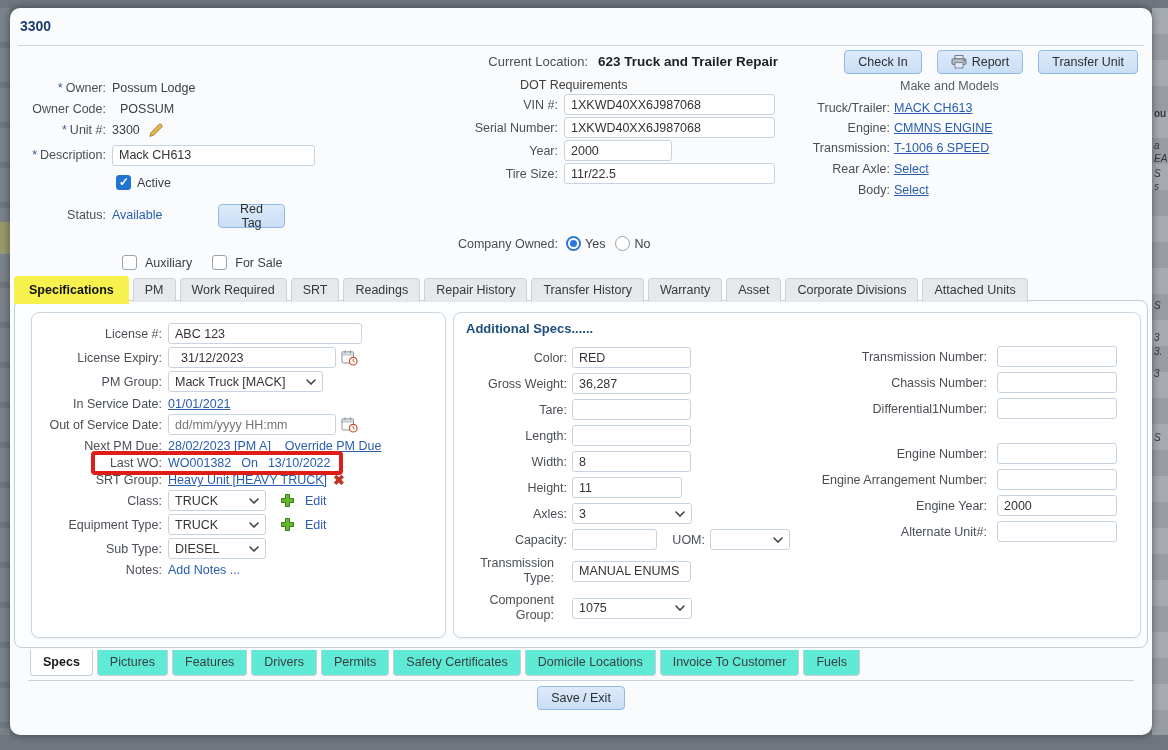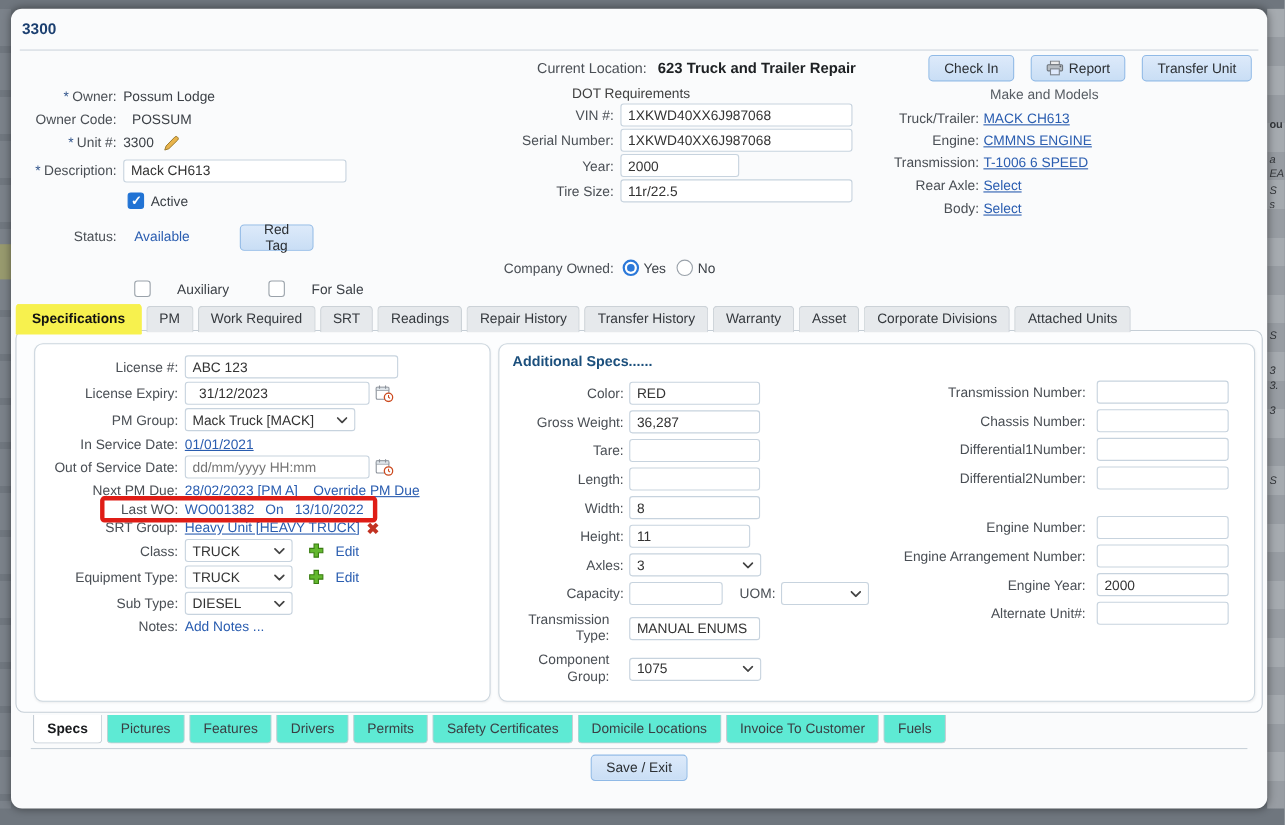--- a/index.html
+++ b/index.html
@@ -42,24 +42,24 @@
   .left-form .lbl { width:96px; margin-right:6px; }
 
   .cb { width:15px; height:15px; border:1px solid #9aa2aa; border-radius:3px; background:#fff; display:inline-block; position:relative; cursor:pointer; }
   .cb.checked { background:#2173d4; border-color:#2173d4; }
   .cb.checked::after { content:"✓"; position:absolute; left:2px; top:-1px; color:#fff; font-size:12px; font-weight:bold; }
   .radio { width:15px; height:15px; border:1px solid #9aa2aa; border-radius:50%; background:#fff; display:inline-block; position:relative; cursor:pointer; }
   .radio.sel2 { border:2px solid #2b78d9; }
   .radio.sel2::after { content:""; position:absolute; left:2px; top:2px; width:7px; height:7px; border-radius:50%; background:#2b78d9; }
 
   .status-row { position:absolute; left:0; top:200px; display:flex; align-items:center; }
-  .status-row .lbl { width:96px; margin-right:16px; }
+  .status-row .lbl { width:96px; margin-right:6px; }
   .redtag { position:absolute; left:208px; top:-4px; width:67px; }
 
-  .aux-row { position:absolute; left:112px; top:247px; display:flex; align-items:center; gap:24px;justify-content:flex-end; }
+  .aux-row { position:absolute; left:112px; top:247px; display:flex; align-items:center; gap:8px;justify-content:flex-end; }
 
   
   .loc-row { position:absolute; left:340px; top:46px; display:flex; align-items:center; }
   .loc-row .lbl { width:238px; margin-right:10px; }
   .loc-row b { font-size:13.5px; color:#1d2023; }
   .dot-block { position:absolute; left:330px; top:70px; width:460px; }
   .dot-head { position:absolute; left:180px; top:0; color:#404040; }
   .dot-rows { position:absolute; left:0; top:16px; }
   .dot-rows .row { margin-bottom:2px; }
   .dot-rows .lbl { width:218px; margin-right:6px; }
@@ -454,24 +454,20 @@
             <input class="tb" style="width: 120px;" value="">
           </div>
           <div class="srow">
             <span class="lbl">Chassis Number:</span>
             <input class="tb" style="width: 120px;" value="">
           </div>
           <div class="srow">
             <span class="lbl">Differential1Number:</span>
             <input class="tb" style="width: 120px;" value="">
           </div>
-          <div class="srow">
-            <span class="lbl">Differential2Number:</span>
-            <input class="tb" style="width: 120px;" value="">
-          </div>
           <div class="spacer18"></div>
           <div class="srow">
             <span class="lbl">Engine Number:</span>
             <input class="tb" style="width: 120px;" value="">
           </div>
           <div class="srow">
             <span class="lbl">Engine Arrangement Number:</span>
             <input class="tb" style="width: 120px;" value="">
           </div>
           <div class="srow">

